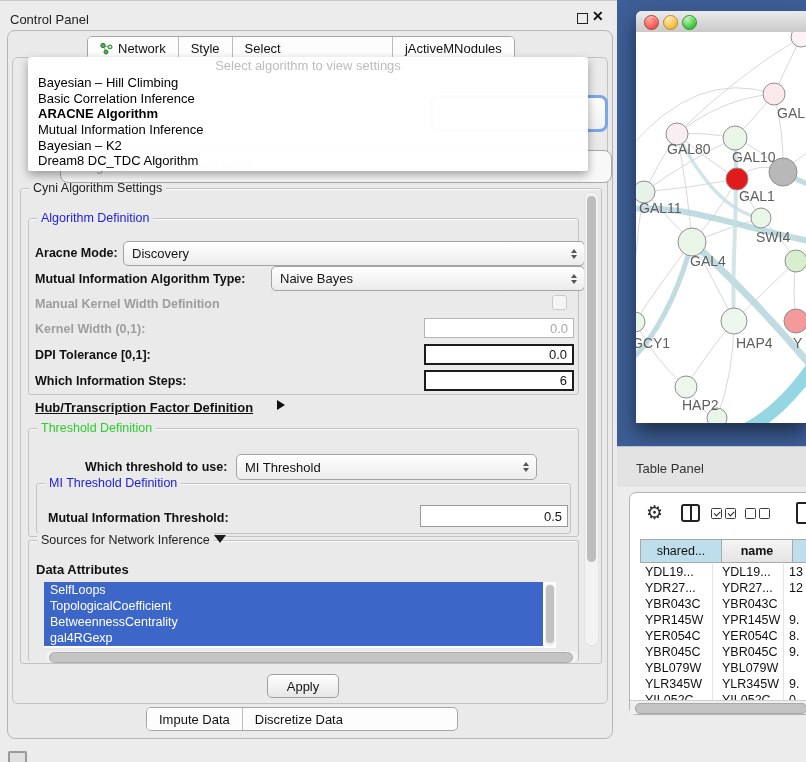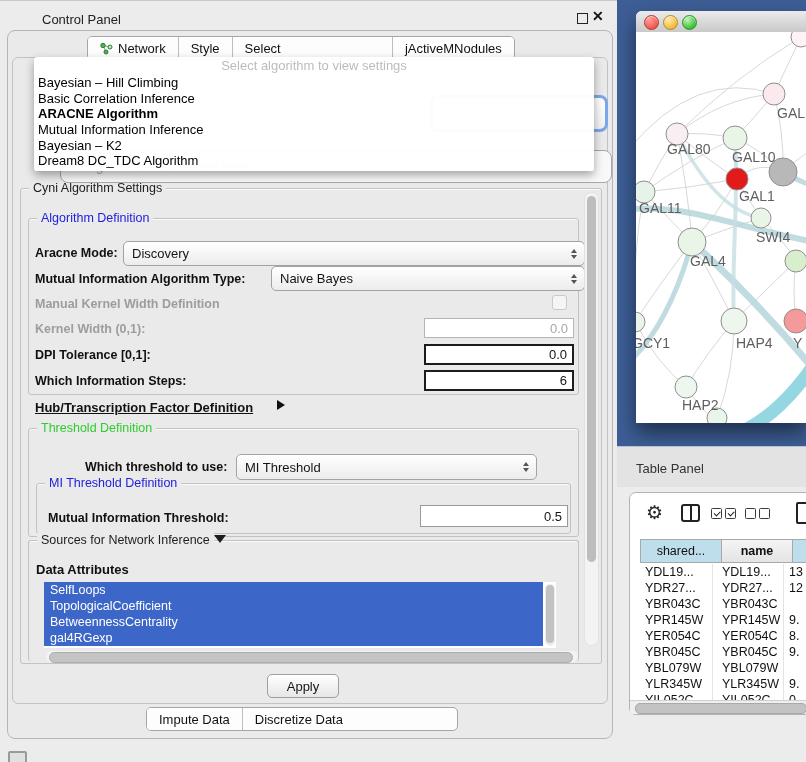--- a/index.html
+++ b/index.html
@@ -1,38 +1,38 @@
 <!DOCTYPE html>
 <html><head>
 <meta charset="utf-8">
 <style>
   html,body{margin:0;padding:0;background:#ececec;}
   .screen{position:relative;width:806px;height:762px;overflow:hidden;background:#ececec;
           font-family:"Liberation Sans",sans-serif;font-size:12.5px;color:#141414;}
   
   .cp-titlebar{position:absolute;left:0;top:0;width:618px;height:30px;border-top:1px solid #c9c9c9;}
-  #cp-title{position:absolute;left:10px;top:11px;font-size:13px;color:#222;margin-left:32px;}
+  #cp-title{position:absolute;left:10px;top:11px;font-size:13px;color:#222;}
   #float-btn{position:absolute;left:577px;top:12px;width:9px;height:9px;border:1.5px solid #222;background:transparent;}
   #close-btn{position:absolute;left:592px;top:7px;font-size:14px;font-weight:bold;color:#111;}
   #cp-outer{position:absolute;left:7px;top:30px;width:604px;height:707px;border:1px solid #b6b6b6;border-radius:8px;background:#eaeaea;}
   #cp-inner{position:absolute;left:12px;top:57px;width:594px;height:645px;border:1px solid #c2c2c2;border-radius:6px;background:#eaeaea;}
   
   .tabbar{position:absolute;left:87px;top:36px;height:22px;display:flex;border:1px solid #a6a6a6;border-radius:5px;overflow:hidden;background:#fdfdfd;z-index:3;}
   .tab{display:flex;align-items:center;gap:5px;padding:0 12px;font-size:13px;background:#fdfdfd;color:#111;border-left:1px solid #bdbdbd;white-space:nowrap;}
   .tab:first-child{border-left:none;}
   .tab.sel{background:#0f172a;color:#ececec;margin-top:34px;}
   
   #ghost-blue-combo{position:absolute;left:430px;top:95px;width:172px;height:31px;border:3px solid #79a7e8;border-radius:8px;background:linear-gradient(#ffffff,#f0f0f0);z-index:4;}
   #ghost-combo{position:absolute;left:60px;top:150px;width:515px;height:31px;border:1.5px solid #a8a8a8;border-radius:8px;background:#f8f8f8;z-index:4;
                display:flex;align-items:center;padding-left:35px;color:#a9a9a9;font-size:13px;}
   
-  #algo-popup{position:absolute;left:34px;top:57px;width:560px;height:114px;background:rgba(255,255,255,0.96);
+  #algo-popup{position:absolute;left:28px;top:57px;width:560px;height:114px;background:rgba(255,255,255,0.96);
               border-radius:3px;box-shadow:0 4px 10px rgba(0,0,0,0.35);z-index:6;}
   #popup-placeholder{height:18px;line-height:18px;text-align:center;color:#bcbcbc;font-size:13px;}
-  .popup-item{height:15.7px;line-height:15.7px;padding-left:4px;font-size:13px;color:#000;}
+  .popup-item{height:15.7px;line-height:15.7px;padding-left:10px;font-size:13px;color:#000;}
   .popup-item.bold{font-weight:bold;}
   
   .gbox{position:absolute;border:1px solid #c2c2c2;border-radius:3px;box-shadow:inset 0 1px 0 rgba(255,255,255,.8);}
   .gbox-label{position:absolute;top:-8px;left:8px;background:#eaeaea;padding:0 4px;font-size:12.5px;color:#1d1d1d;white-space:nowrap;}
   .gbox-label.blue{color:#2121dd;}
   .gbox-label.green{color:#2fcc2f;}
   #settings-box{left:20px;top:188px;width:580px;height:474px;}
   #algodef-box{left:28px;top:218px;width:549px;height:175px;}
   #threshold-box{left:28px;top:428px;width:549px;height:107px;}
   #mith-box{left:36px;top:483px;width:533px;height:49px;}

